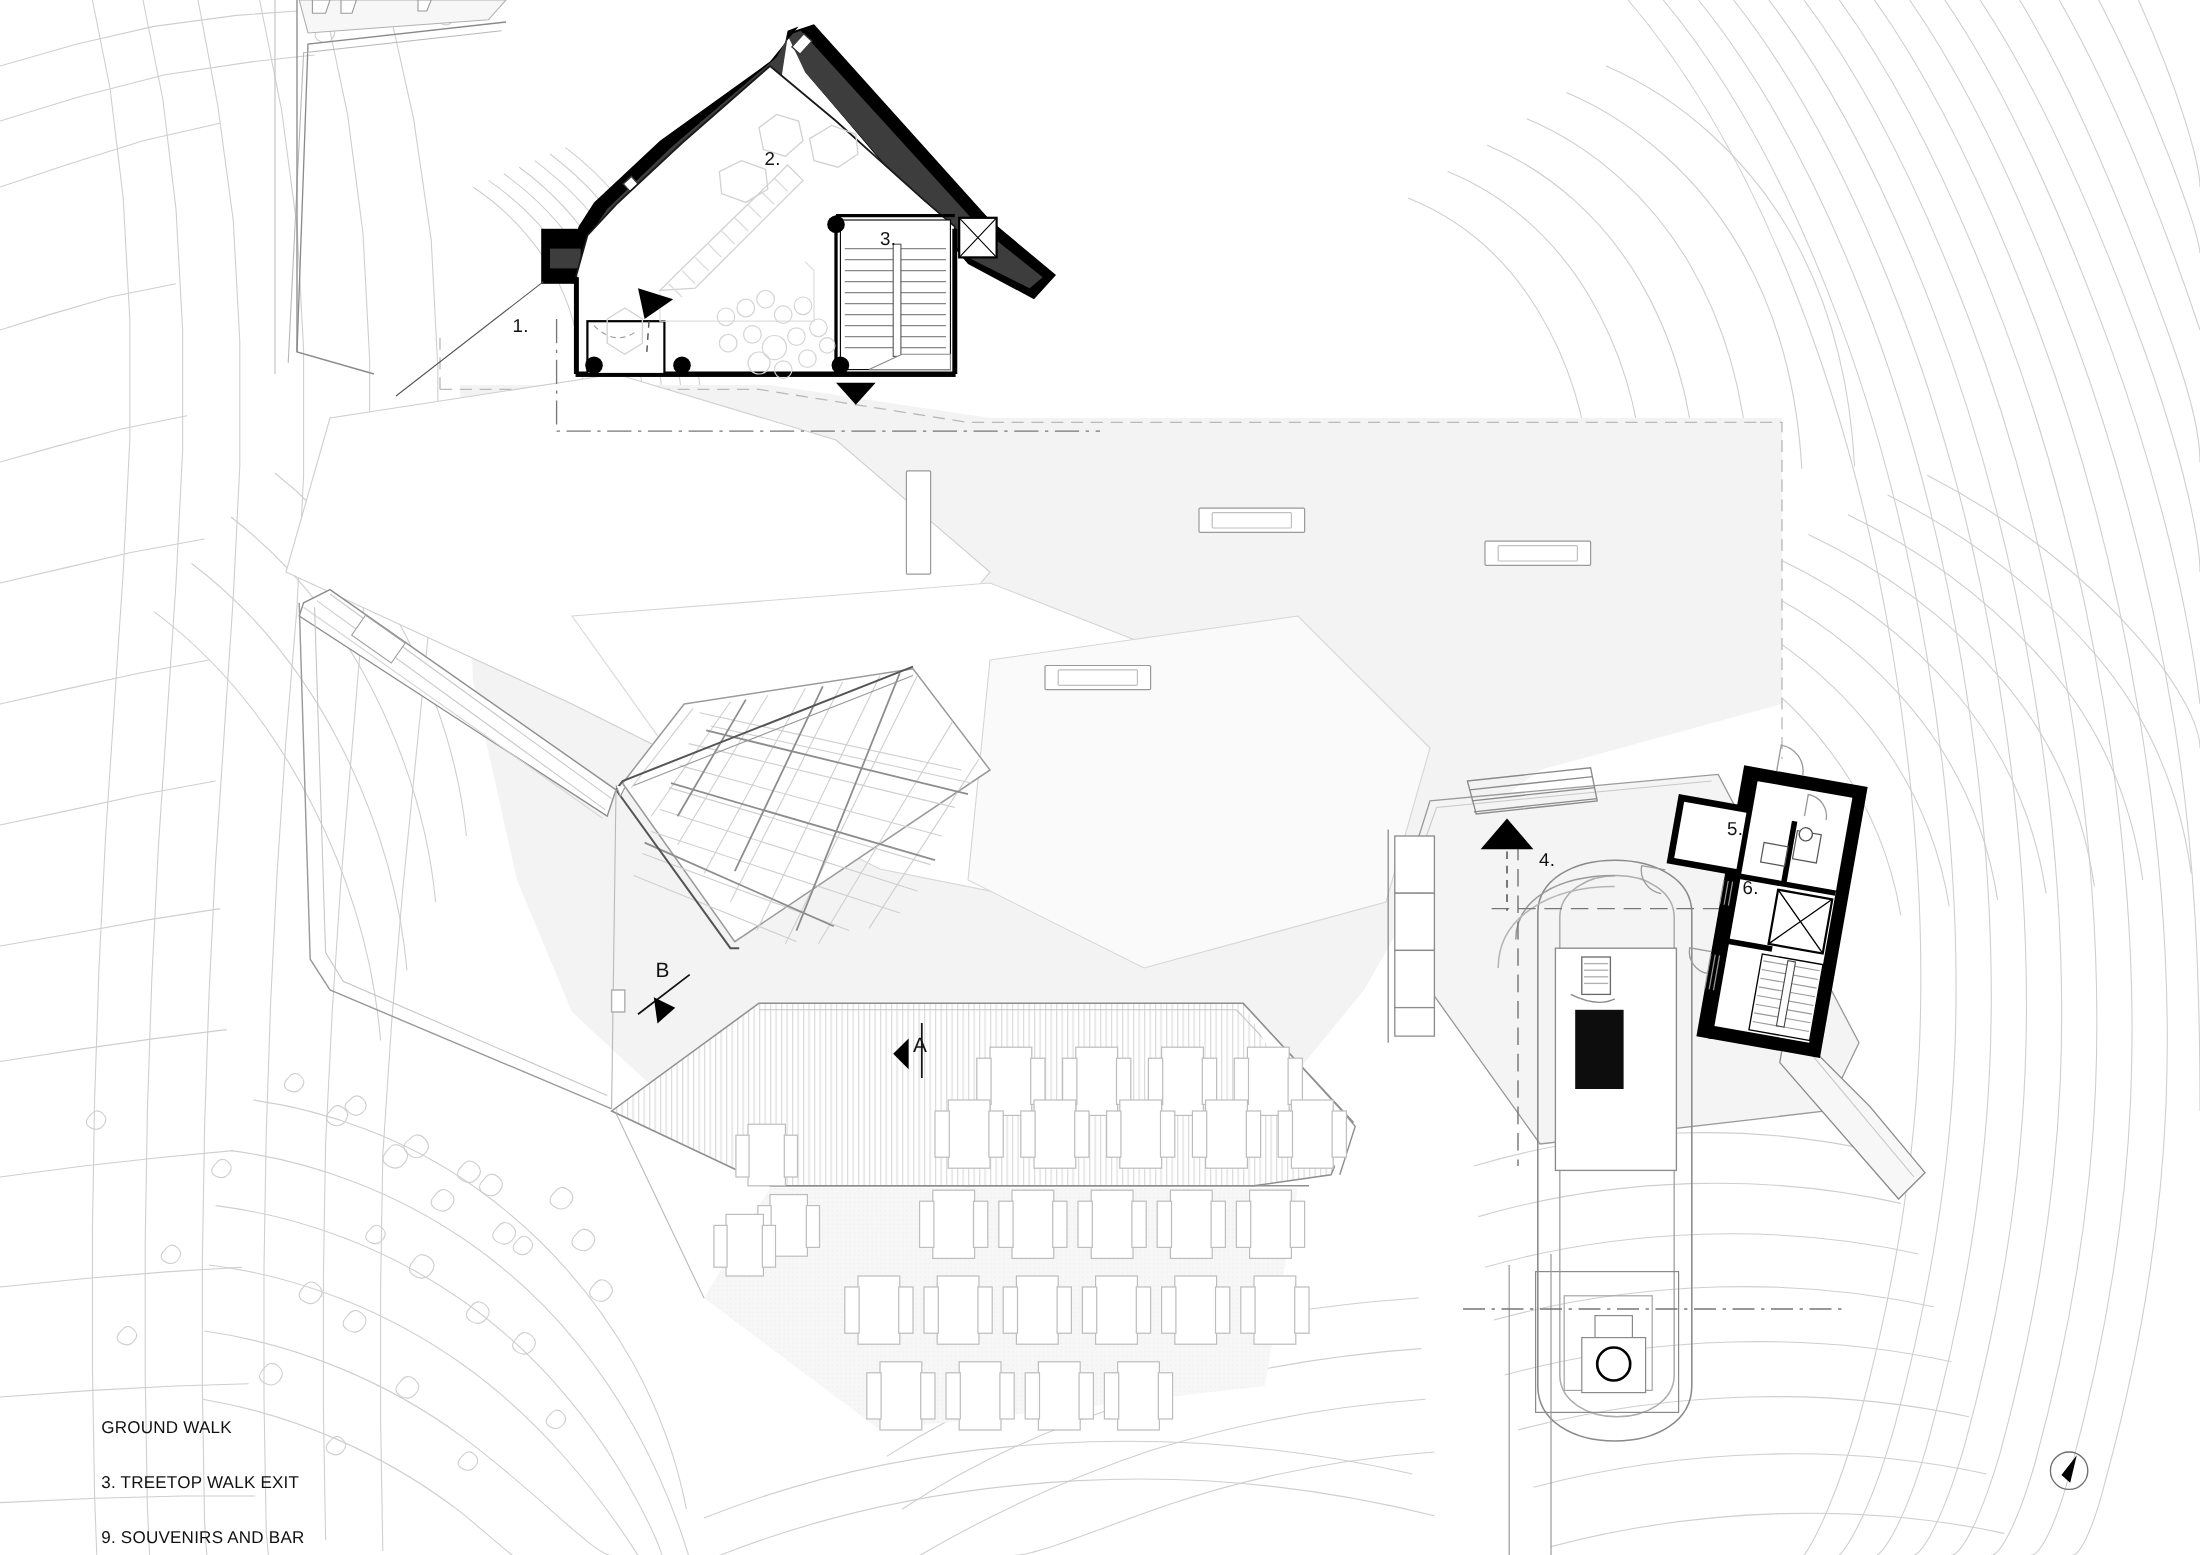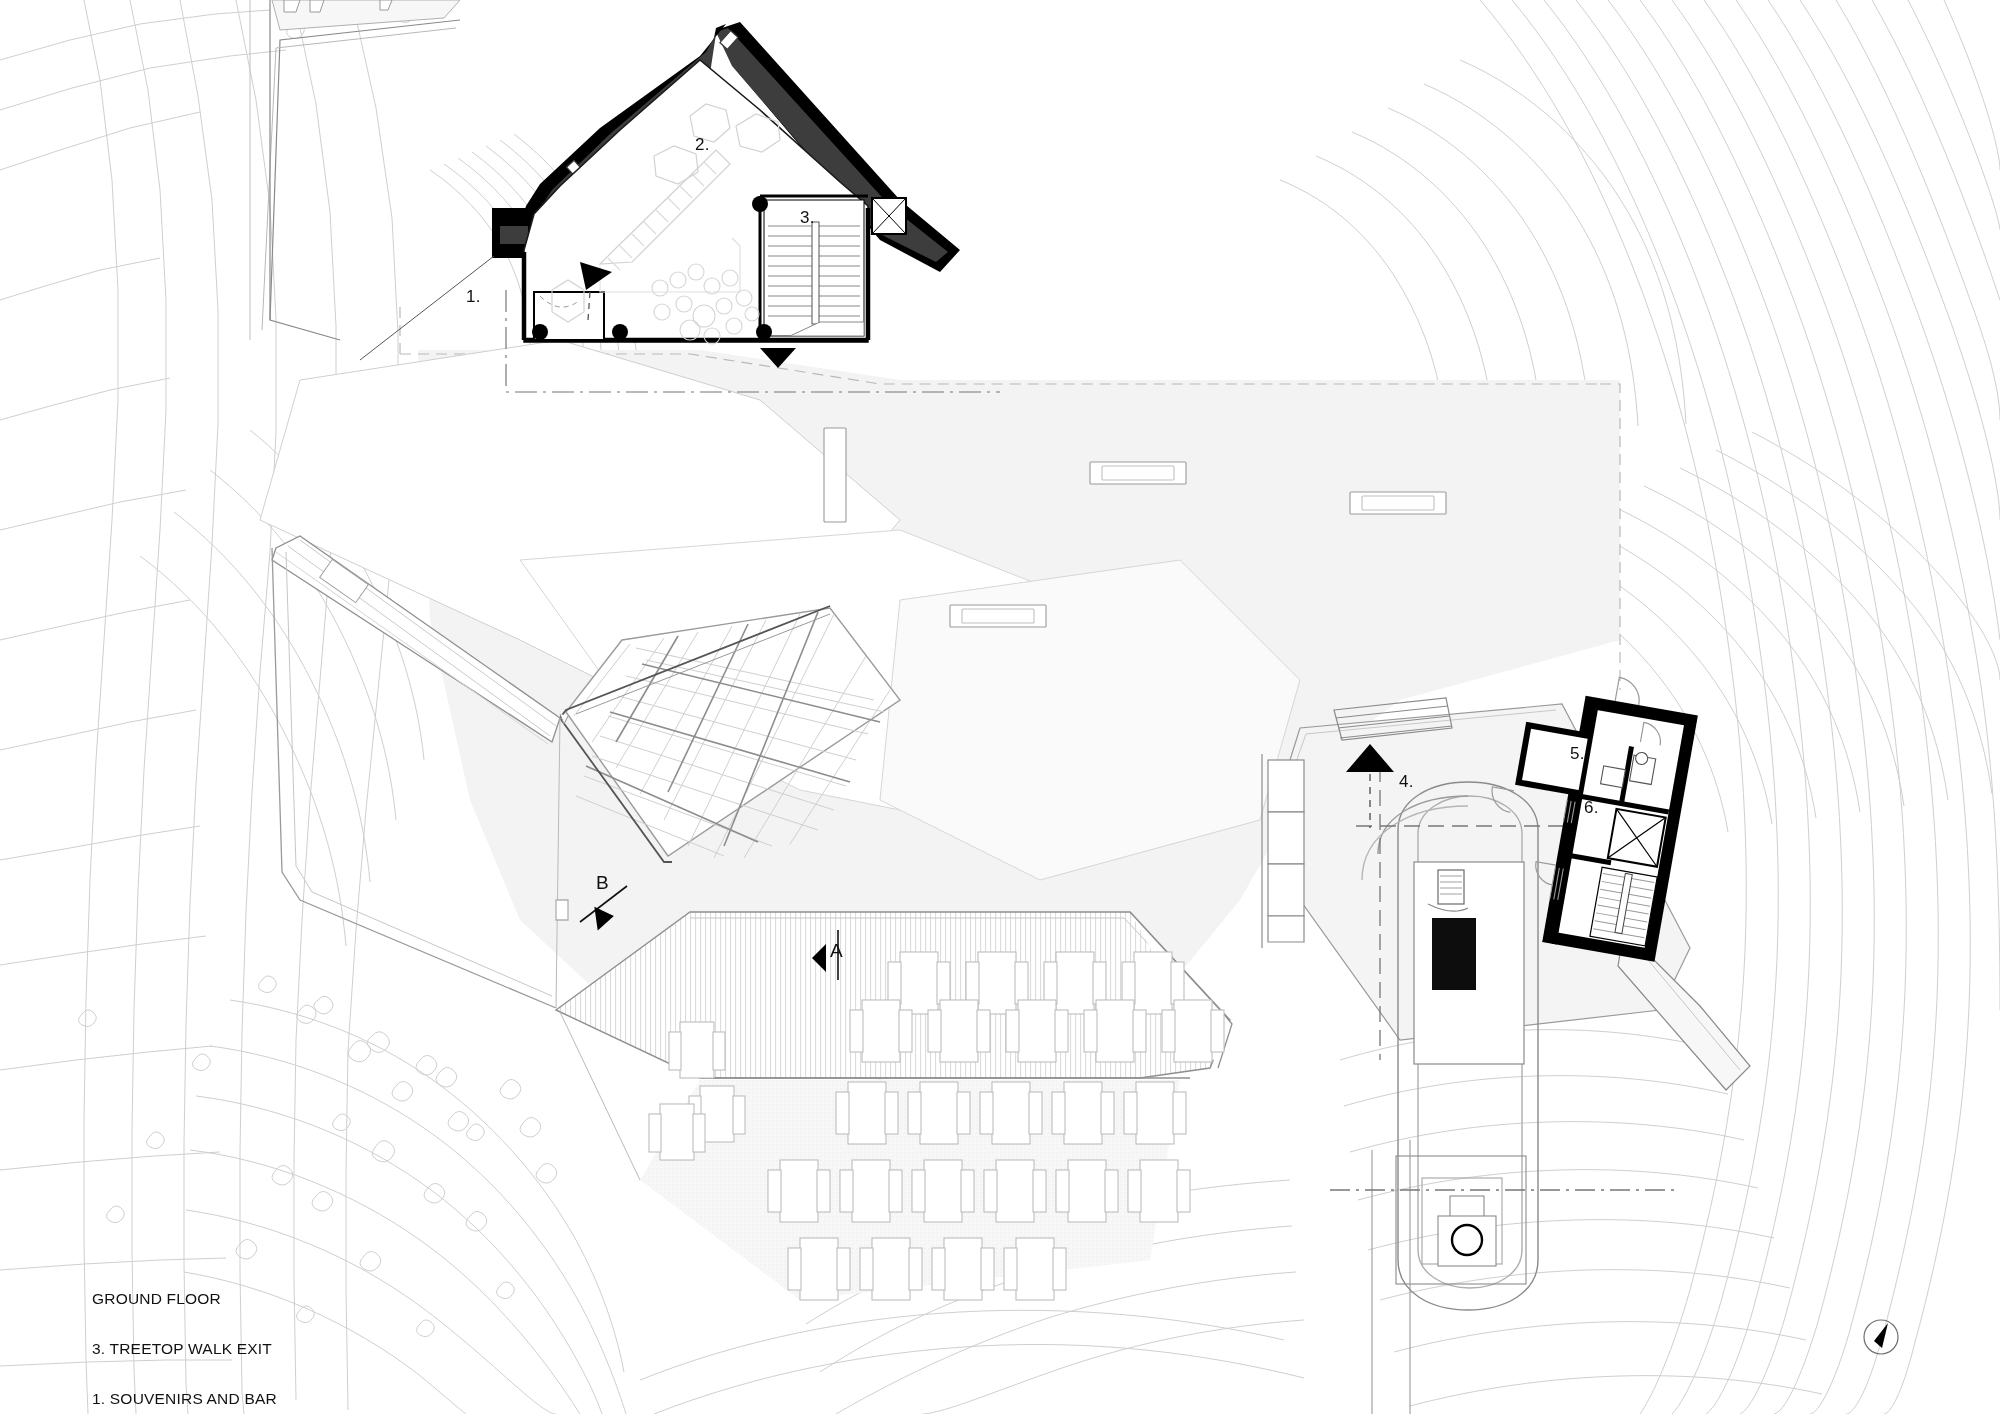--- a/index.html
+++ b/index.html
@@ -700,22 +700,22 @@
   <div class="lbl" style="left:695px; top:135px;">2.</div>
   <div class="lbl" style="left:800px; top:208px;">3.</div>
   <div class="lbl" style="left:1399px; top:772px;">4.</div>
   <div class="lbl" style="left:1570px; top:744px;">5.</div>
   <div class="lbl" style="left:1584px; top:798px;">6.</div>
 
   <div class="lbl sec" style="left:830px; top:940px;">A</div>
   <div class="lbl sec" style="left:596px; top:872px;">B</div>
 
   <div class="legend">
-    <div>GROUND FLOOR</div>
+    <div>GROUND WALK</div>
     <div>3. TREETOP WALK EXIT</div>
-    <div>1. SOUVENIRS AND BAR</div>
+    <div>9. SOUVENIRS AND BAR</div>
     
     
     
     
   </div>
 
 </div>
 
 </body></html>

